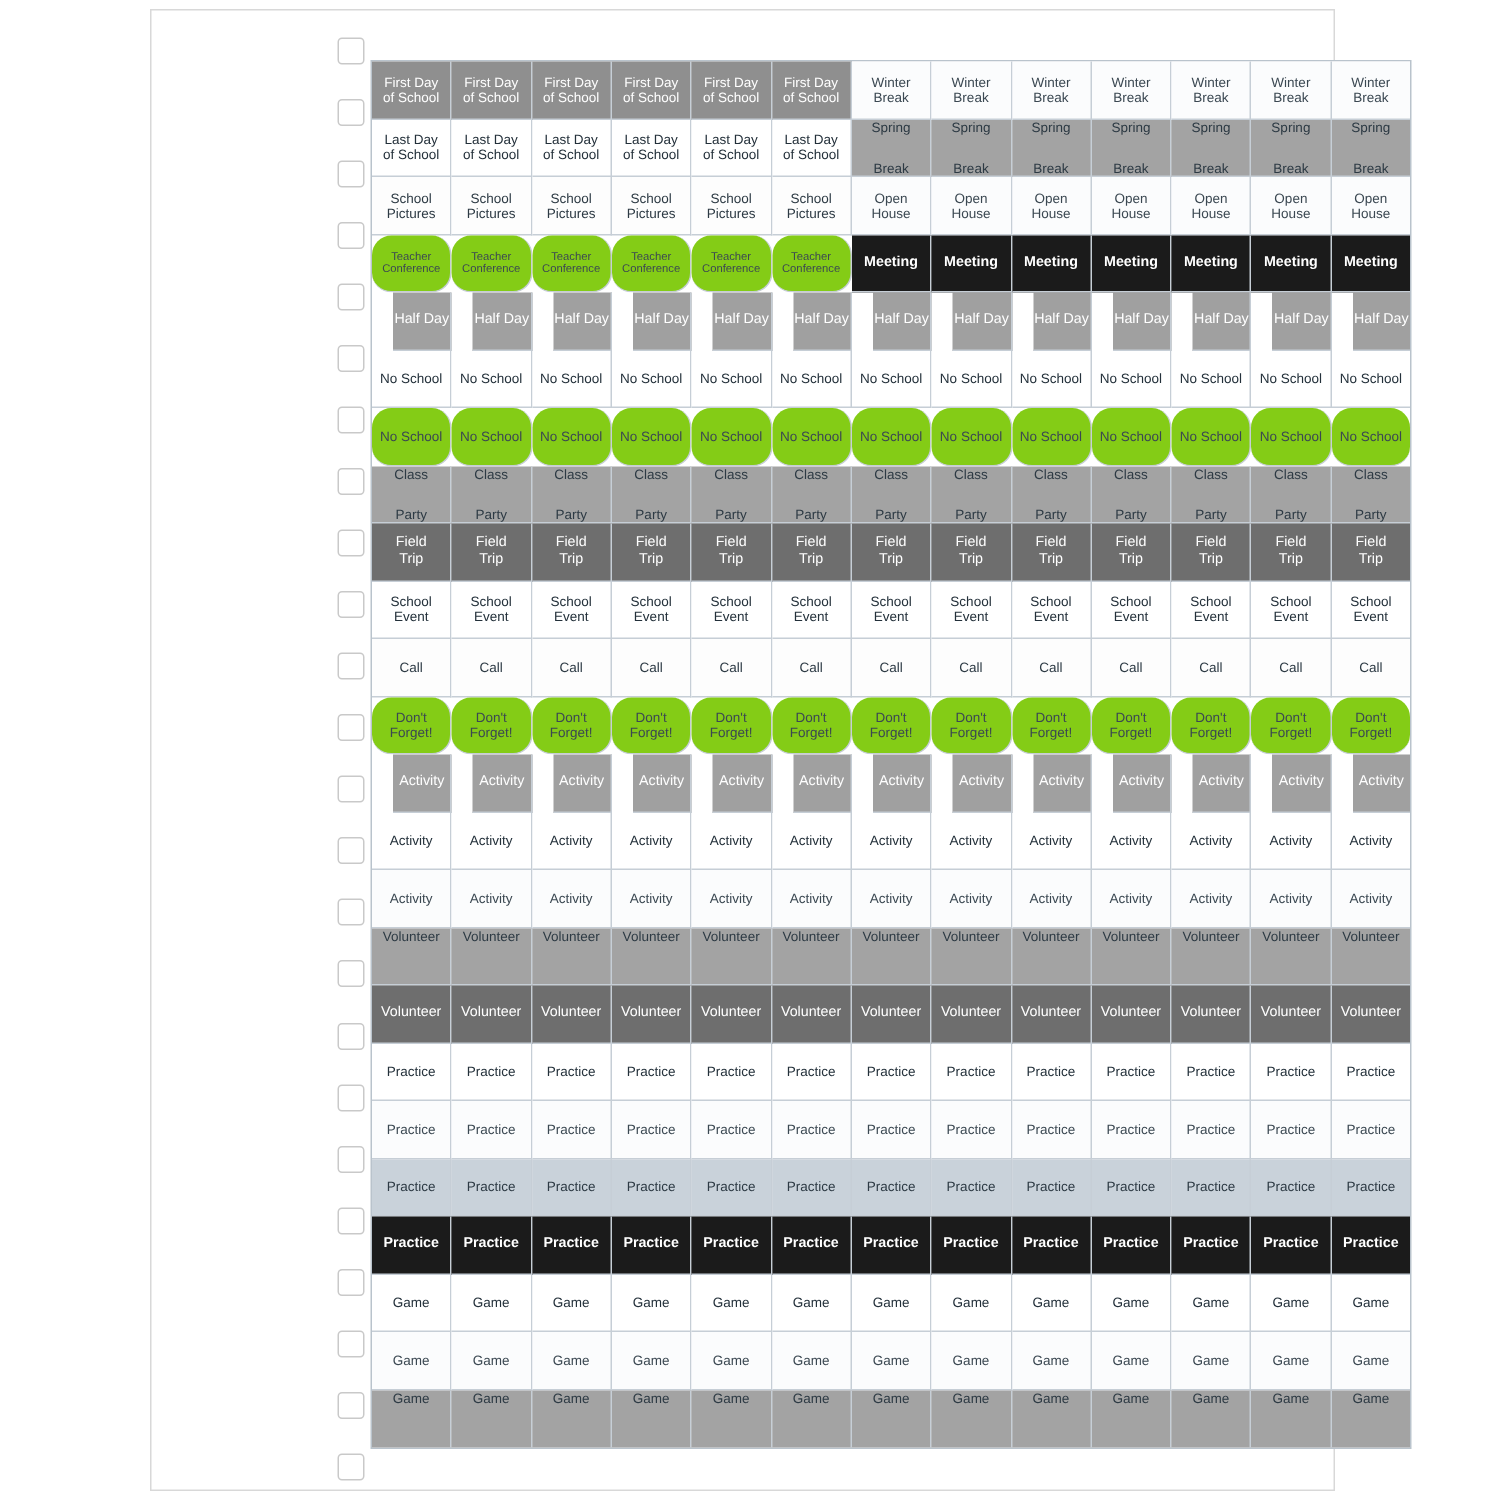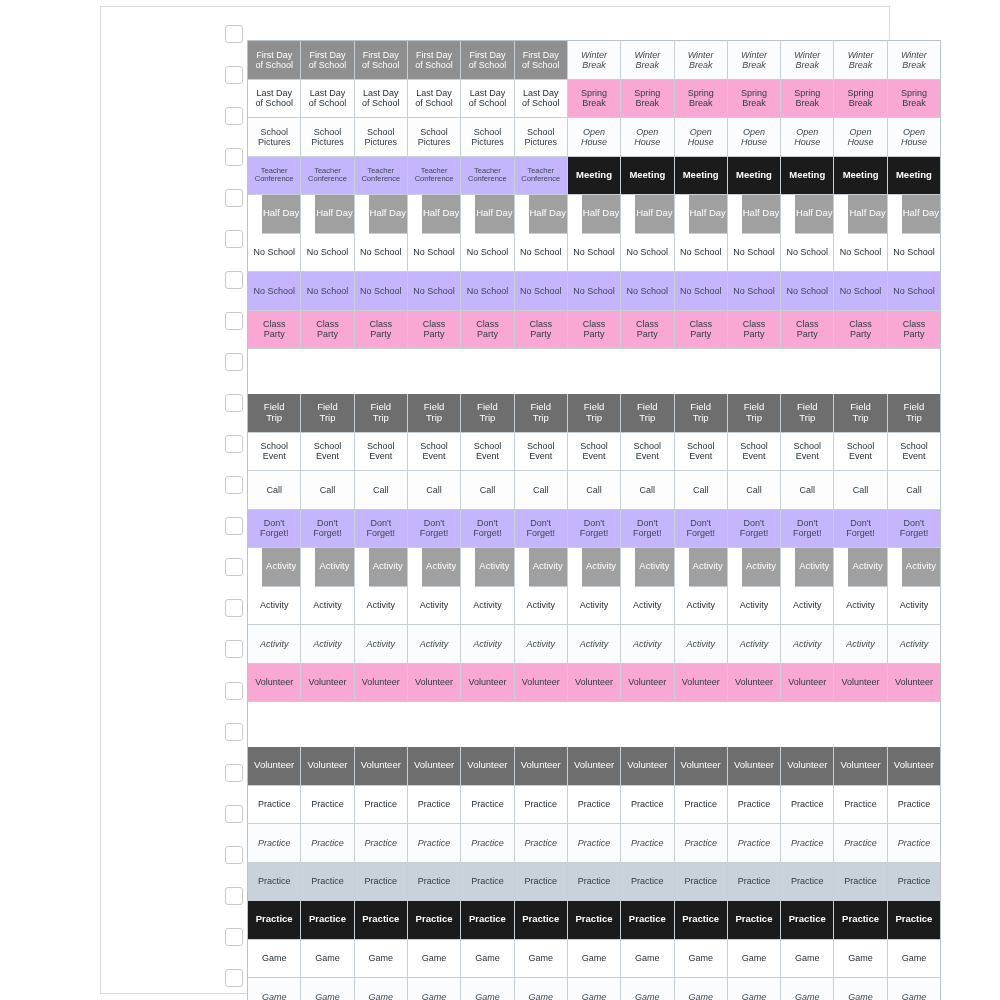--- a/index.html
+++ b/index.html
@@ -78,25 +78,25 @@
   }
   .cell span {
     display: block;
     white-space: nowrap;
   }
   
   .st-dark-gray  { background: #8f8f8f; color: #ffffff; font-size: 9px; }
   .st-white      { background: #ffffff; color: #23303a; font-size: 9px; }
   .st-black      { background: #1b1b1b; color: #ffffff; font-size: 9.5px; font-weight: bold; }
   .st-midgray    { background: #a0a0a0; color: #ffffff; font-size: 9.5px; margin-left: 14px; }
-  .st-pale       { background: #fbfcfd; color: #3b4852; font-size: 9px; font-style: italic; }
-  .st-palegray   { background: #c4b5fd; color: #3b4852; font-size: 9px; }
-  .st-iceblue    { background: #f9a8d4; color: #2d3a44; font-size: 9px; }
+  .st-pale       { background: #fbfcfd; color: #3b4852; font-size: 9px; }
+  .st-palegray   { background: #84cc16; color: #3b4852; font-size: 9px; border-radius: 13px; }
+  .st-iceblue    { background: #a3a3a3; color: #2d3a44; font-size: 9px; justify-content: space-between; }
   .st-grayblue   { background: #c9d2da; color: #2d3a44; font-size: 9px; }
-  .st-darkgray2  { background: #6e6e6e; color: #ffffff; font-size: 9.5px; margin-top: 45px; }
+  .st-darkgray2  { background: #6e6e6e; color: #ffffff; font-size: 9.5px; }
   .st-softwhite  { background: #fdfdfd; color: #2d3a44; font-size: 9px; }
   .st-tiny       { font-size: 7.5px; }
 </style>
 </head>
 <body>
 
 <div class="page">
   <div class="punch-column" id="punch-column">
       <div class="punch-hole"></div>
       <div class="punch-hole"></div>

